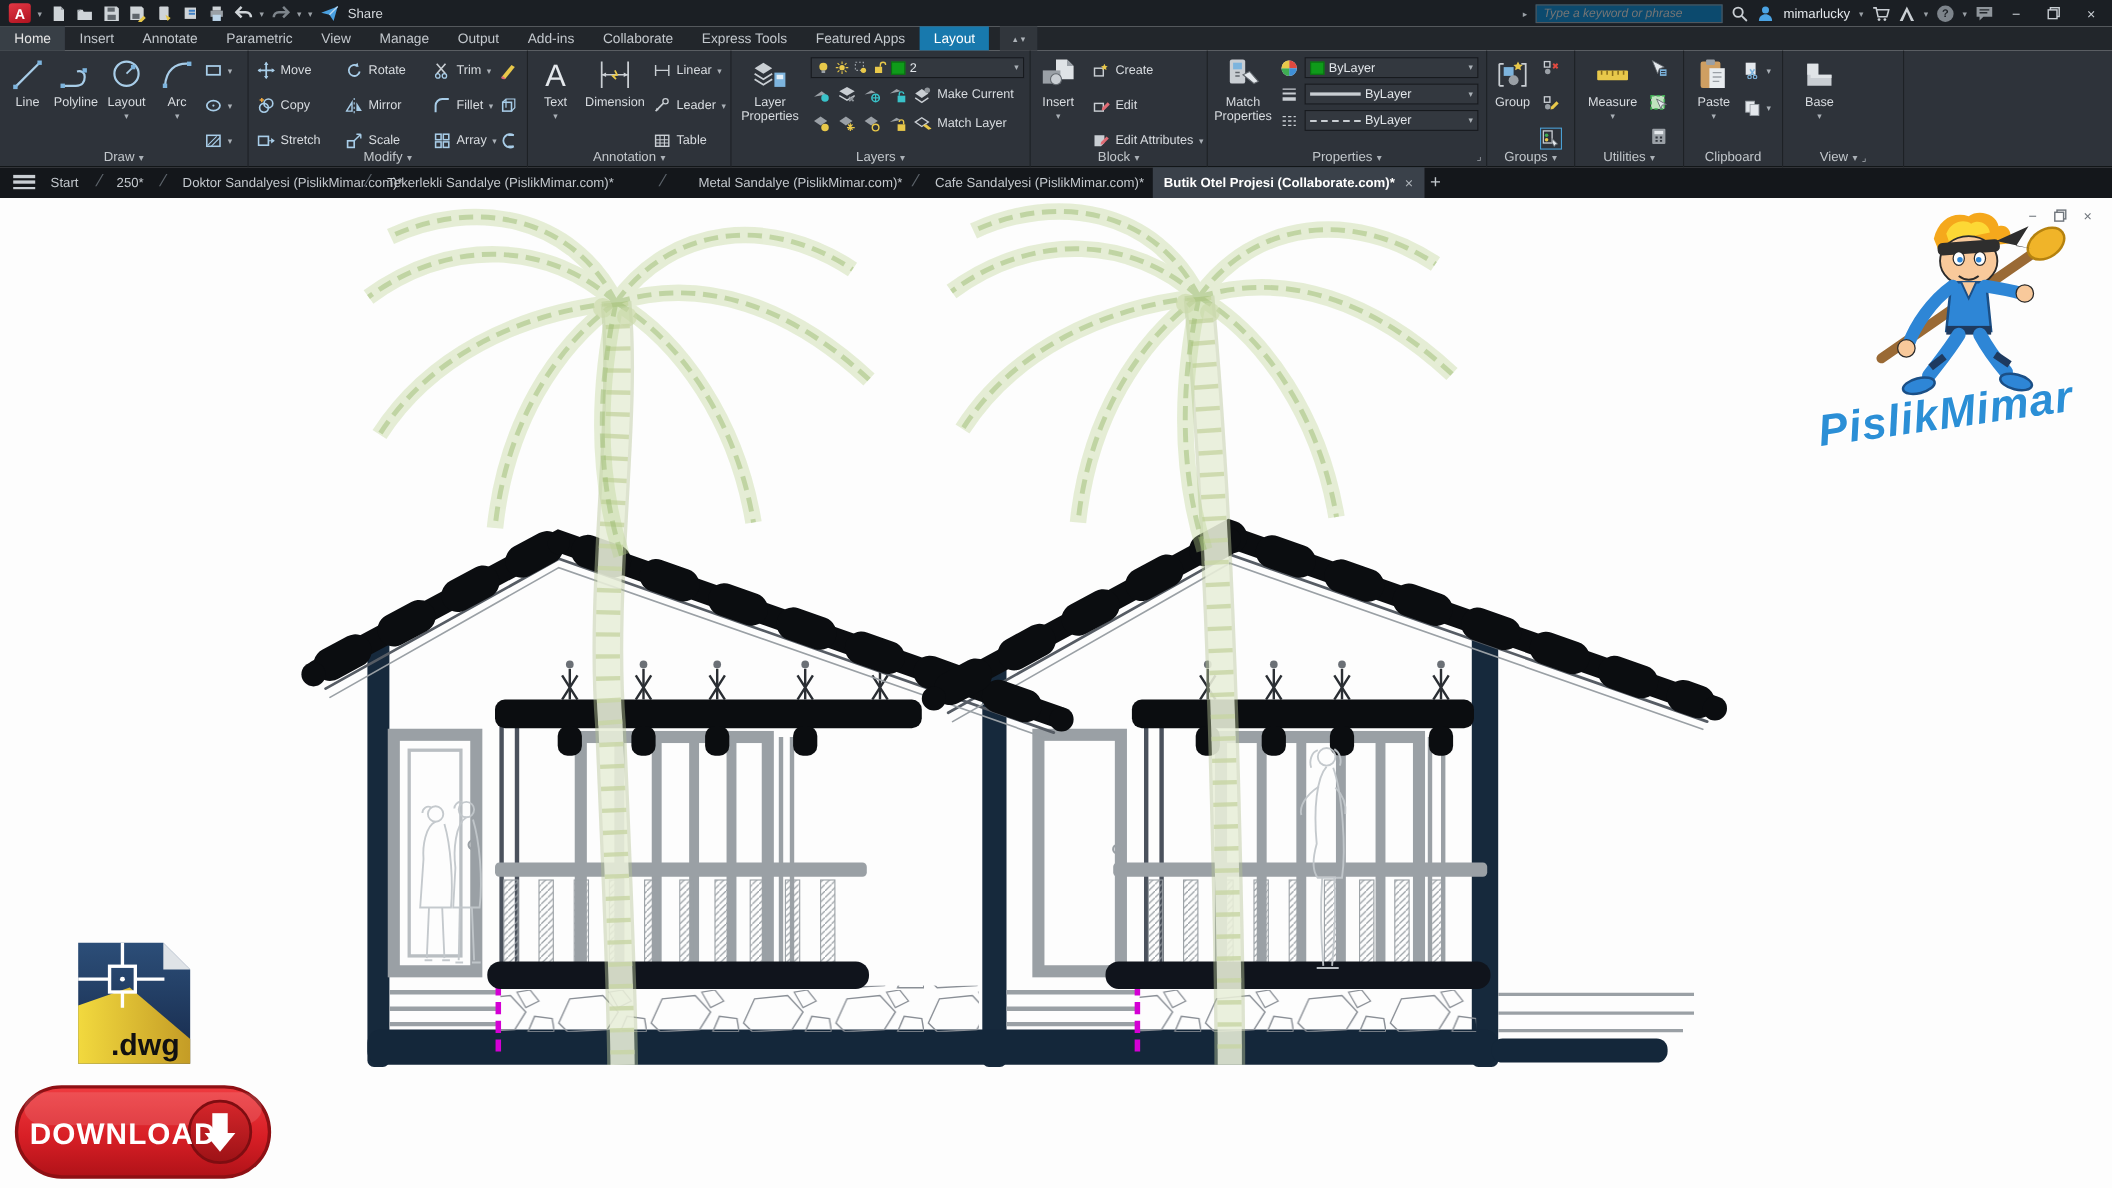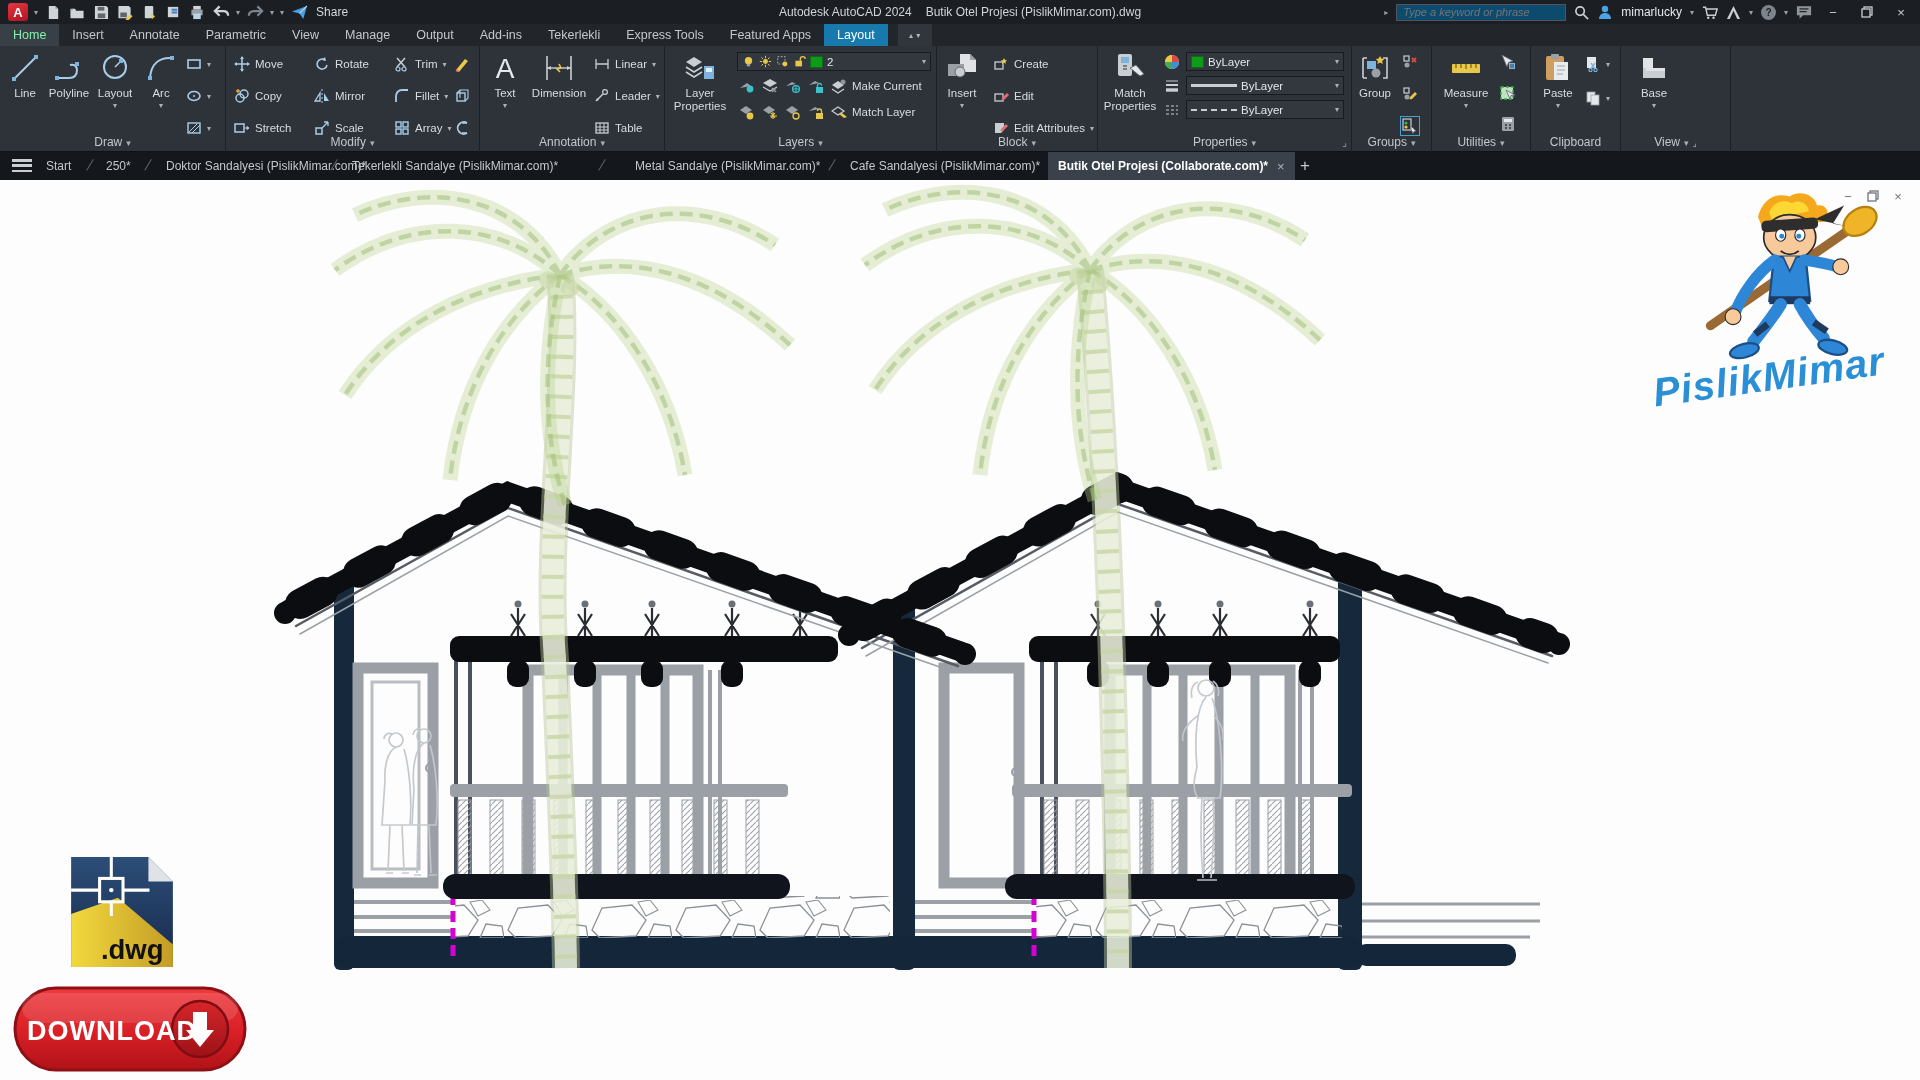--- a/index.html
+++ b/index.html
@@ -23,21 +23,21 @@
     font-style:italic; font-size:11px; padding:0 6px; outline:none; font-family:"Liberation Sans",sans-serif; }
   .user-name { color:#e4e8ec; font-size:12px; }
   .winbtn { width:26px; height:22px; display:flex; align-items:center; justify-content:center; color:#c9ced3; font-size:13px; cursor:pointer; }
   .qbox { width:15px; height:15px; border-radius:50%; background:#7d848b; color:#1b1f24; font-size:10px; font-weight:bold;
     display:flex; align-items:center; justify-content:center; }
 
   
   #tabrow { position:absolute; left:0; top:24px; width:1920px; height:22px; background:#22262b;
     display:flex; align-items:stretch; font-size:12.5px; color:#c3c8cd; }
   .rtab { padding:0 13px; display:flex; align-items:center; cursor:pointer; white-space:nowrap; }
-  .rtab.home { background:#383f46; color:#86efac; }
+  .rtab.home { background:#383f46; color:#e5e5e5; }
   .rtab.active { background:#1879ad; color:#ffffff; }
   .overflow-btn { margin-left:10px; width:34px; display:flex; align-items:center; justify-content:center; gap:3px;
     background:#31363c; color:#aeb4ba; font-size:8px; cursor:pointer; }
 
   
   #ribbon { position:absolute; left:0; top:46px; width:1920px; height:106px; background:#2e333a;
     border-bottom:1px solid #101316; color:#d8dce0; }
   .panel { position:absolute; top:0; height:106px; border-right:1px solid #1d2125; }
   .plabel { position:absolute; bottom:3px; left:0; right:0; text-align:center; font-size:12px; color:#c2c7cb;
     cursor:pointer; white-space:nowrap; }
@@ -157,24 +157,20 @@
     <span class="caret">▾</span>
     <span class="ibtn">
       <svg width="17" height="15" viewBox="0 0 18 16">
           <path d="M1 7L17 1l-4 14-4-6z" fill="#4aa0e0"></path>
           <path d="M9 9l8-8" stroke="#bcd8ef" stroke-width="1.2"></path>
         </svg>
       </span>
     <span class="share-lbl">Share</span>
   </div>
 
-  <div id="win-title">
-    <span>Autodesk AutoCAD 2024</span>
-    <span>Butik Otel Projesi (PislikMimar.com).dwg</span>
-  </div>
 
   <div class="tright">
     <span class="caret">▸</span>
     <input id="search-box" placeholder="Type a keyword or phrase" style="">
     <svg width="15" height="15" viewBox="0 0 16 16">
       <circle cx="6.5" cy="6.5" r="4.5" fill="none" stroke="#c9ced3" stroke-width="1.8"></circle>
         <path d="M10 10l5 5" stroke="#c9ced3" stroke-width="1.8"></path>
       </svg>
     <svg width="16" height="16" viewBox="0 0 16 16">
       <circle cx="8" cy="5" r="3.2" fill="#4ba3e3"></circle>
@@ -210,21 +206,21 @@
 
 <div id="tabrow">
   <div class="rtab home">Home</div>
   <div class="rtab">Insert</div>
   <div class="rtab">Annotate</div>
   <div class="rtab">Parametric</div>
   <div class="rtab">View</div>
   <div class="rtab">Manage</div>
   <div class="rtab">Output</div>
   <div class="rtab">Add-ins</div>
-  <div class="rtab">Tekerlekli</div>
+  <div class="rtab">Collaborate</div>
   <div class="rtab">Express Tools</div>
   <div class="rtab">Featured Apps</div>
   <div class="rtab active">Layout</div>
   <div class="overflow-btn">
       <span>▴</span>
       <span>▾</span>
     </div>
 </div>
 
 <div id="ribbon">

